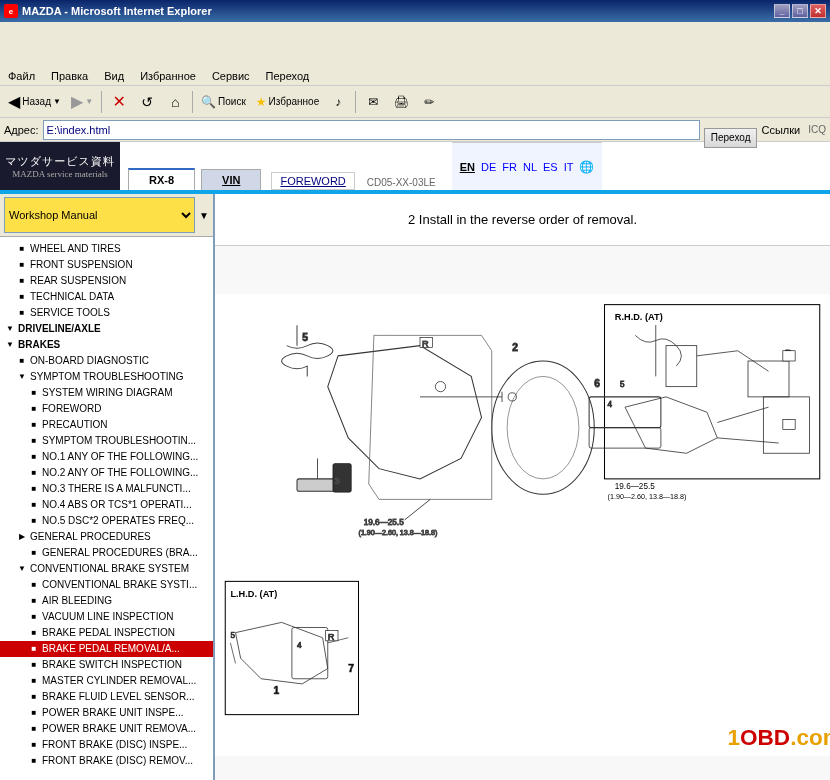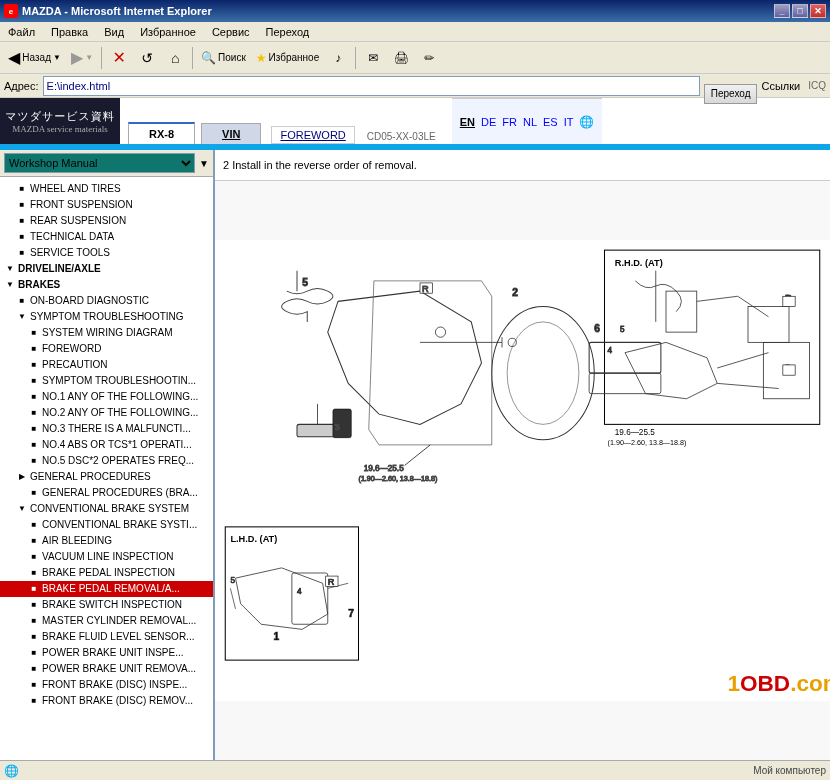--- a/index.html
+++ b/index.html
@@ -25,20 +25,21 @@
 
     
     .menu-bar {
       background: #ece9d8;
       height: 20px;
       display: flex;
       align-items: center;
       padding: 0 4px;
       gap: 8px;
       border-bottom: 1px solid #ccc;
+      margin-top: 44px;
     }
     .menu-item { font-size: 11px; color: #000; cursor: pointer; padding: 2px 4px; }
 
     
     .toolbar {
       background: #ece9d8;
       height: 32px;
       display: flex;
       align-items: center;
       padding: 2px 4px;
@@ -91,21 +92,21 @@
       margin-top: 16px;
     }
     .address-links { font-size: 11px; color: #000; white-space: nowrap; }
 
     
     .app-header {
       background: white;
       height: 52px;
       display: flex;
       align-items: stretch;
-      border-bottom: 6px solid #0ea5e9;
+      border-bottom: 4px solid #0ea5e9;
     }
     .app-logo {
       background: #1a1a2e;
       width: 120px;
       display: flex;
       flex-direction: column;
       align-items: center;
       justify-content: center;
       color: white;
       font-size: 13px;
@@ -151,24 +152,24 @@
     .panel-dropdown {
       background: #ece9d8;
       border-bottom: 1px solid #aaa;
       padding: 3px 4px;
       display: flex;
       align-items: center;
       gap: 4px;
     }
     .dropdown-select {
       flex: 1;
-      height: 20px;
+      height: 36px;
       font-size: 11px;
       border: 1px solid #7f9db9;
-      background: #0f766e;
+      background: #fde047;
     }
     .tree-container {
       flex: 1;
       overflow-y: auto;
       overflow-x: hidden;
       padding: 4px 0;
     }
     .tree-item {
       display: flex;
       align-items: center;
@@ -189,24 +190,25 @@
 
     
     .right-panel {
       flex: 1;
       background: white;
       display: flex;
       flex-direction: column;
       overflow: hidden;
     }
     .content-header {
-      padding: 9px 8px;
-      font-size: 11px;
+      padding: 18px 8px;
+      font-size: 13px;
       border-bottom: 1px solid #ccc;
       color: #000;
+      text-align: center;
     }
     .content-body {
       flex: 1;
       overflow: auto;
       display: flex;
       align-items: center;
       justify-content: flex-end;
       background: #f8f8f8;
       position: relative;
     }

